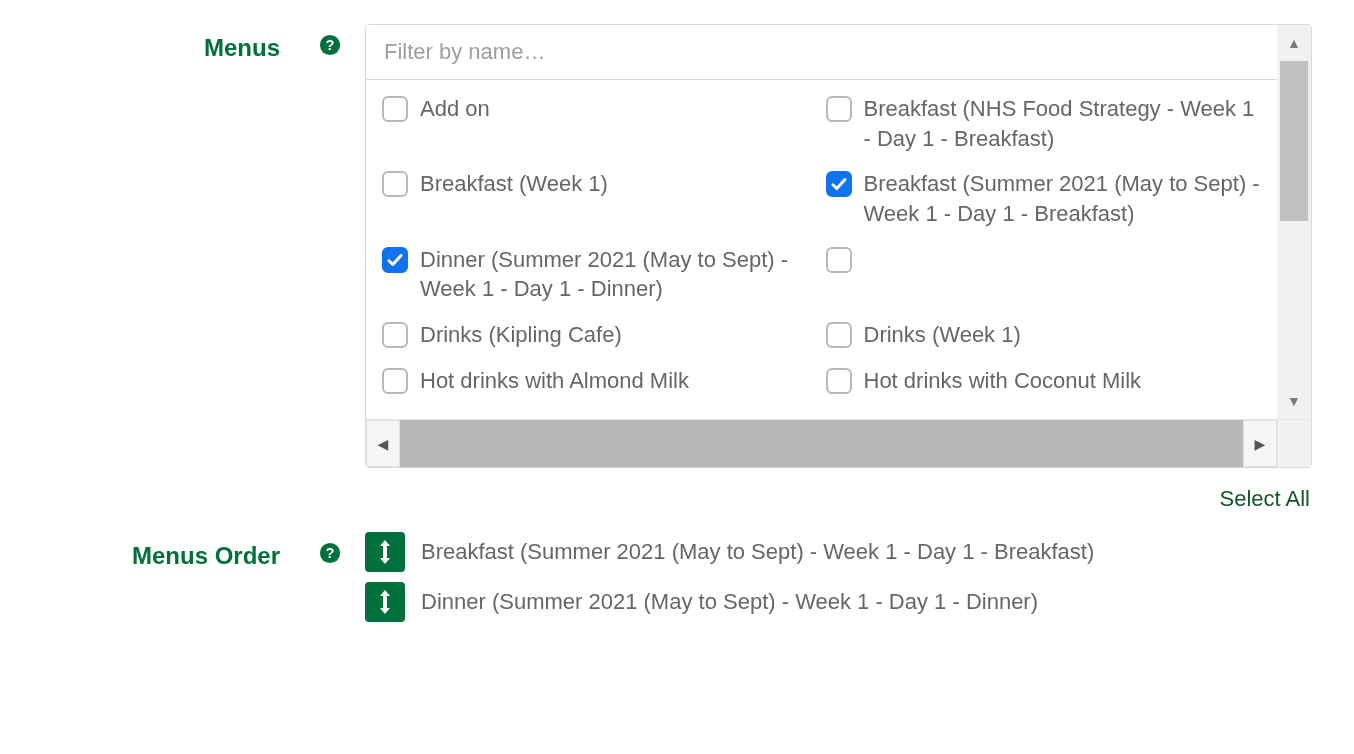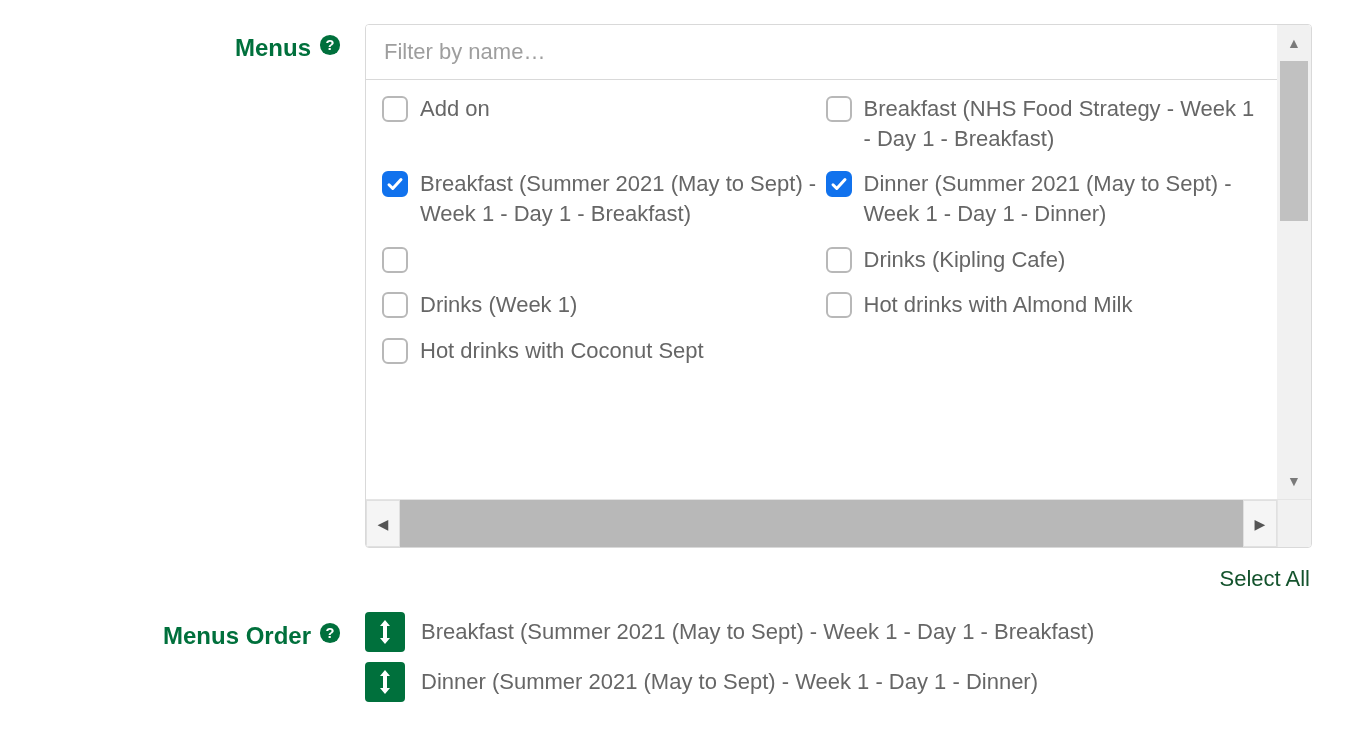--- a/index.html
+++ b/index.html
@@ -24,39 +24,40 @@
     width: 345px;
     flex: none;
     display: flex;
     justify-content: flex-end;
     align-items: flex-start;
     padding-top: 10px;
     padding-right: 24px;
     font-weight: 700;
     color: #00703c;
     font-size: 24px;
+    gap: 31px;
   }
   .label-col .help {
     margin-left: 8px;
     display: inline-flex;
     align-items: center;
   }
   .help svg { display:block; }
   .field-col {
     flex: 1;
     min-width: 0;
     padding-right: 22px;
   }
   
   .listbox {
     border: 1px solid #d9d9d9;
     border-radius: 4px;
     position: relative;
     overflow: hidden;
-    height: 524px;
+    height: 444px;
   }
   .filter-input {
     width: 100%;
     border: none;
     border-bottom: 1px solid #d9d9d9;
     padding: 14px 18px;
     font-size: 22px;
     color: #555;
     outline: none;
     background: #fff;
@@ -208,20 +209,24 @@
           <div class="items-grid" id="menus-grid">
               <div class="item">
                 <span class="cb"></span>
                 <span>Add on</span>
               </div>
               <div class="item">
                 <span class="cb"></span>
                 <span>Breakfast (NHS Food Strategy - Week 1 - Day 1 - Breakfast)</span>
               </div>
               <div class="item">
+                <span class="cb"></span>
+                <span>Breakfast (Week 1)</span>
+              </div>
+              <div class="item">
                 <span class="cb checked">
                   <svg width="18" height="18" viewBox="0 0 24 24" fill="none" stroke="#fff" stroke-width="4" stroke-linecap="round" stroke-linejoin="round">
                     <polyline points="4 13 9 18 20 6"></polyline>
                   </svg>
                 </span>
                 <span>Breakfast (Summer 2021 (May to Sept) - Week 1 - Day 1 - Breakfast)</span>
               </div>
               <div class="item">
                 <span class="cb checked">
                   <svg width="18" height="18" viewBox="0 0 24 24" fill="none" stroke="#fff" stroke-width="4" stroke-linecap="round" stroke-linejoin="round">
@@ -240,21 +245,21 @@
               <div class="item">
                 <span class="cb"></span>
                 <span>Drinks (Week 1)</span>
               </div>
               <div class="item">
                 <span class="cb"></span>
                 <span>Hot drinks with Almond Milk</span>
               </div>
               <div class="item">
                 <span class="cb"></span>
-                <span>Hot drinks with Coconut Sept</span>
+                <span>Hot drinks with Coconut Milk</span>
               </div>
             </div>
         </div>
         <div class="vscroll">
           <div class="arrow">▲</div>
           <div class="thumb"></div>
           <div class="arrow" style="position:absolute;bottom:0;left:0;right:0;">▼</div>
         </div>
         <div class="hscroll">
           <div class="hscroll-btn">◀</div>

